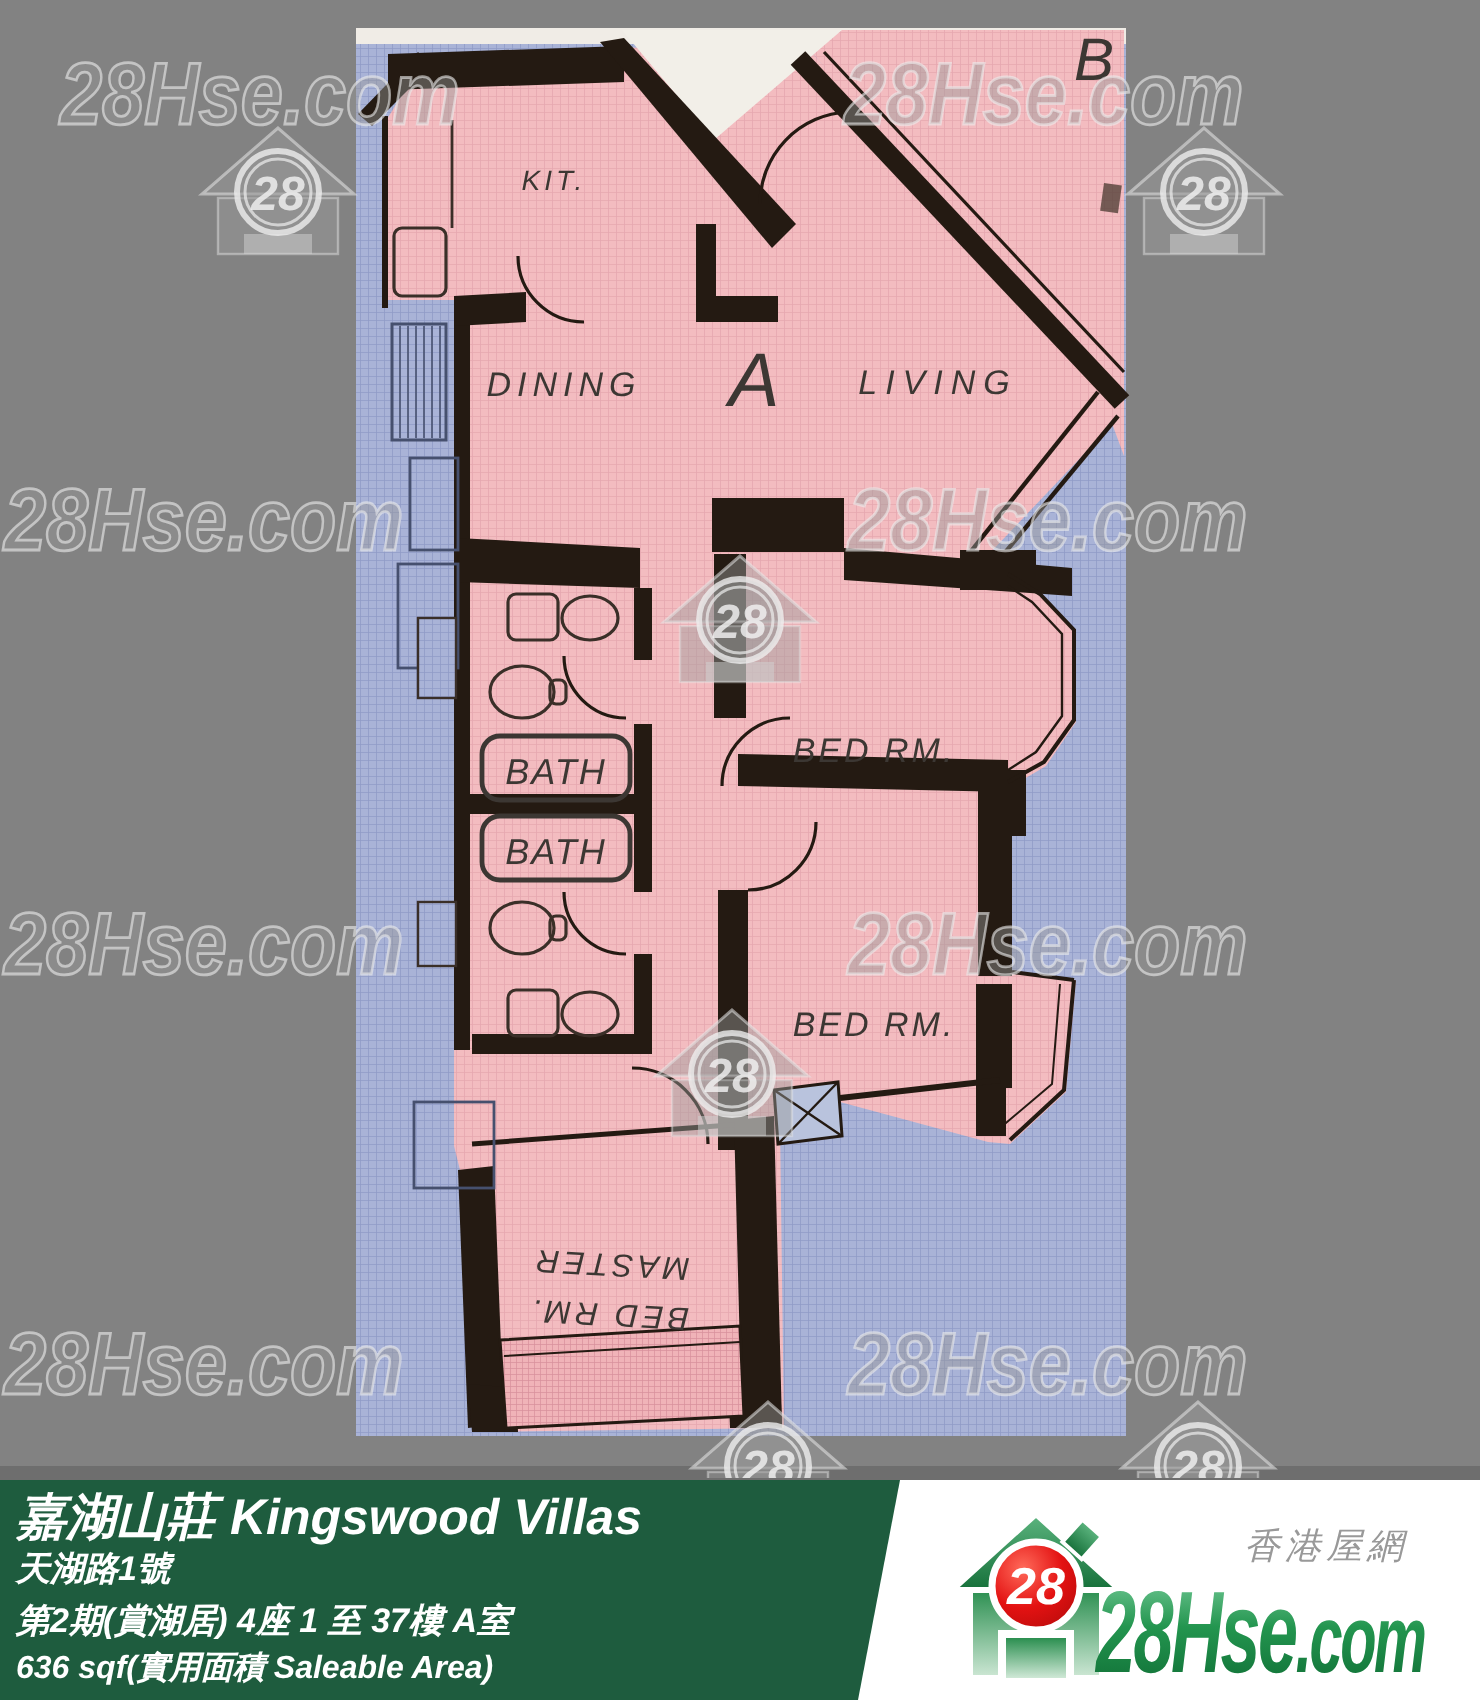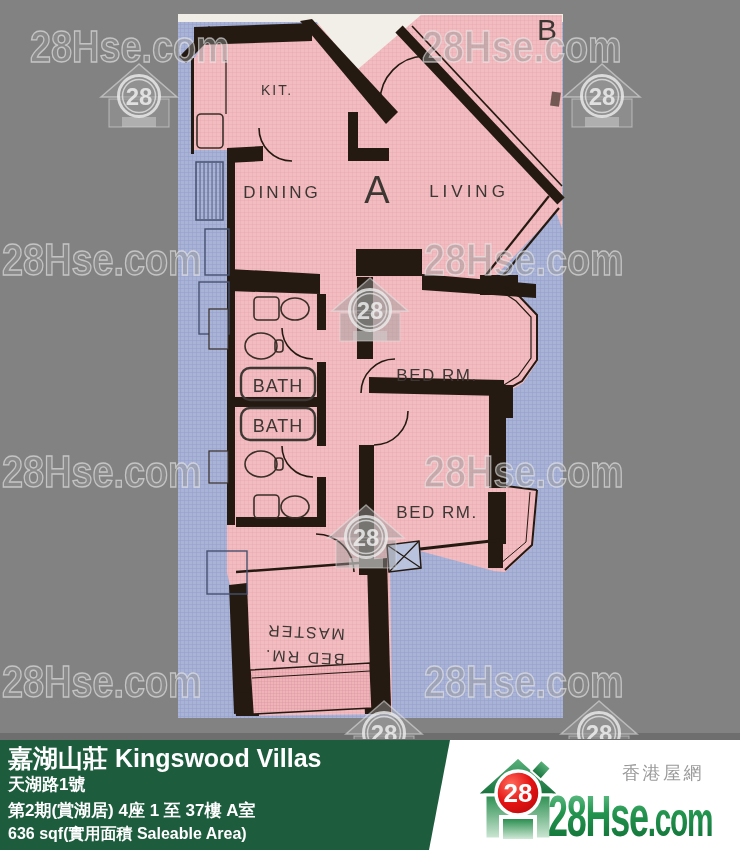--- a/index.html
+++ b/index.html
@@ -1,17 +1,17 @@
 <!DOCTYPE html>
 <html><head>
 <meta charset="utf-8">
 <style>
   html,body{margin:0;padding:0;background:#ffffff;}
   .screen{position:relative;width:740px;height:850px;overflow:hidden;background:#ffffff;
-          font-family:"Liberation Sans", sans-serif;}
+          font-family:"Liberation Sans", sans-serif;font-style:italic;}
   svg{display:block;}
   text{font-family:"Liberation Sans", sans-serif;}
   .plan-label{fill:#3c3733;}
   .wm-text{font-weight:bold;fill:rgba(150,150,150,0.45);stroke:rgba(236,236,236,0.6);stroke-width:1.4px;}
   .wall{fill:#241a12;}
   .thinline{stroke:#241a12;fill:none;}
   .fixture{stroke:#3a2f28;stroke-width:1.6;fill:none;}
   .barline{fill:#ffffff;font-weight:bold;}
 </style>
 </head>

